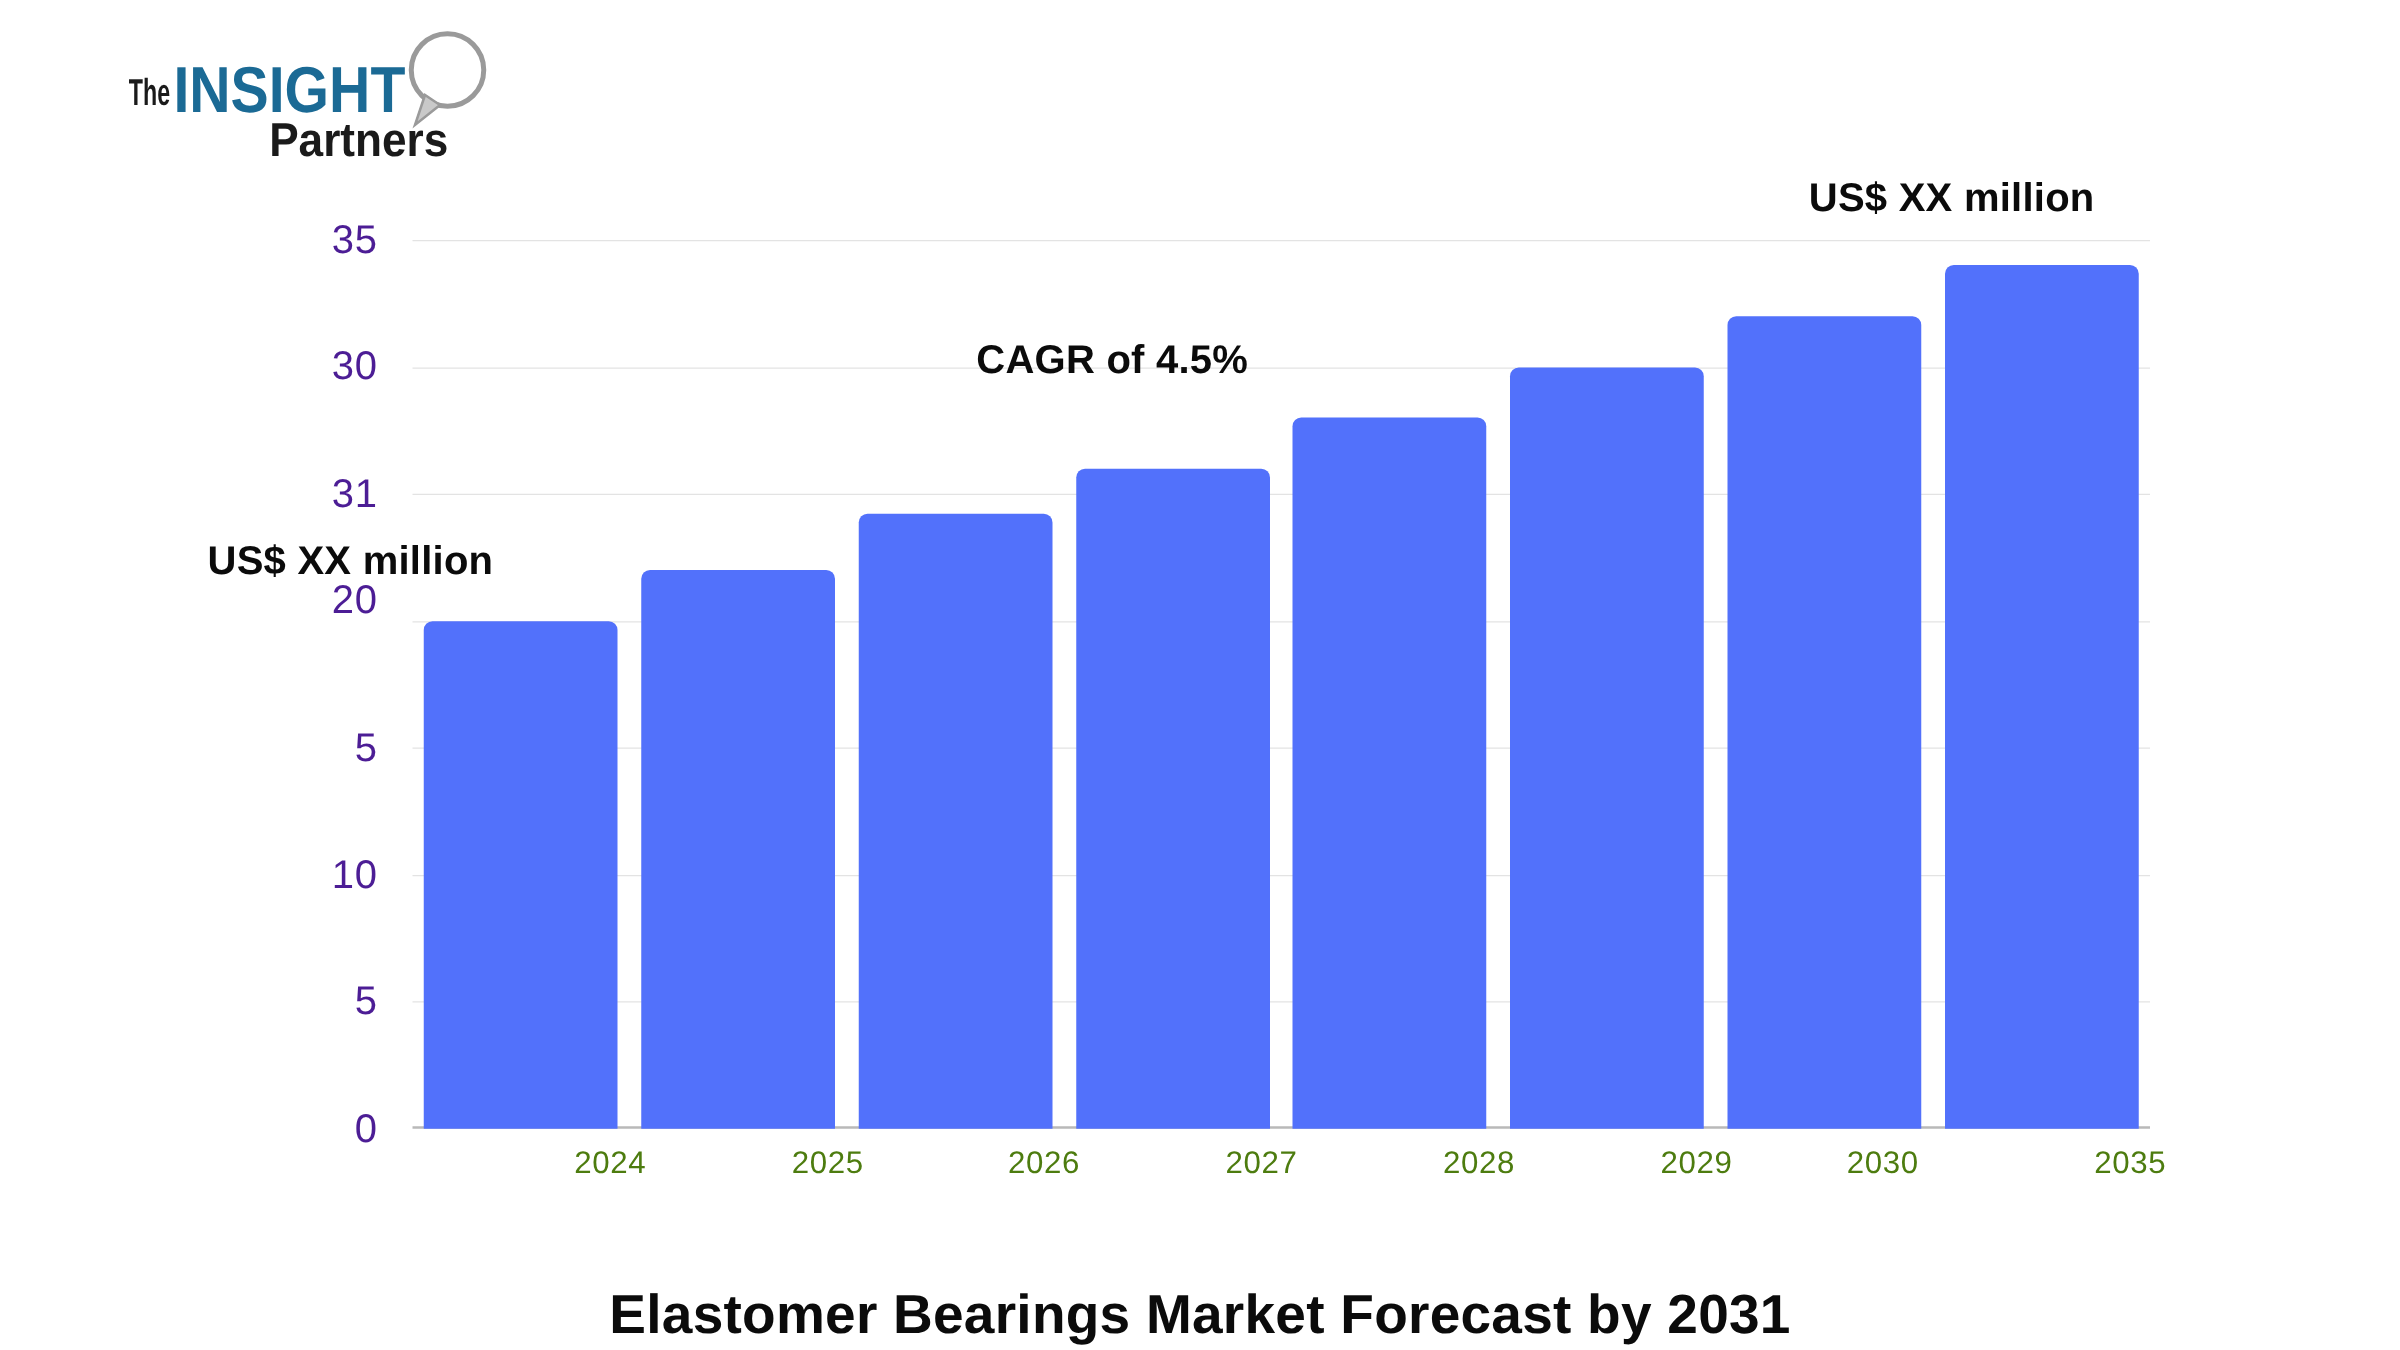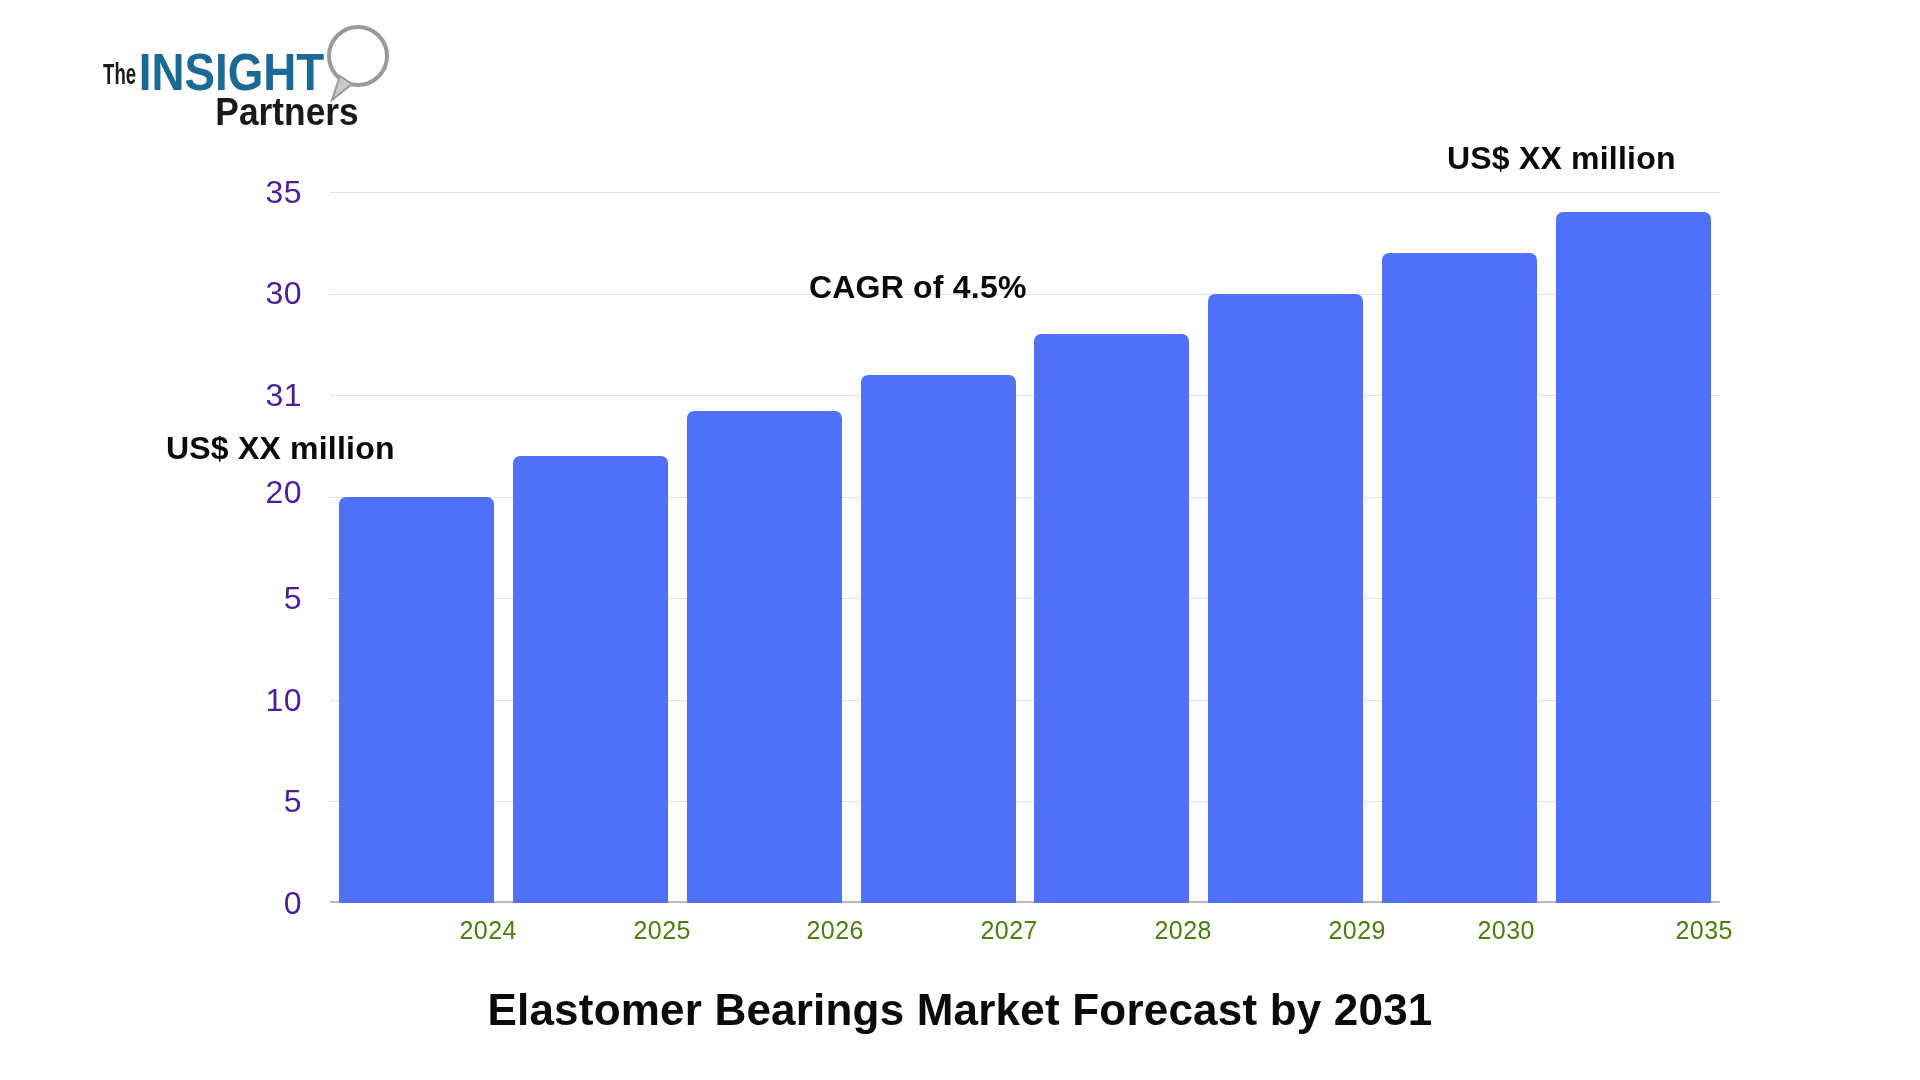--- a/index.html
+++ b/index.html
@@ -112,27 +112,27 @@
 
   .annotation {
     position: absolute;
     font-size: 32px;
     font-weight: bold;
     color: #0b0b0b;
     white-space: nowrap;
     letter-spacing: 0.2px;
   }
   #ann-left  { left: 166px;  top: 430px; }
-  #ann-cagr  { left: 781px;  top: 269px; margin-left: 28px; }
+  #ann-cagr  { left: 781px;  top: 269px; }
   #ann-right { left: 1447px; top: 140px; }
 
   #chart-title {
     position: absolute;
     left: 0;
-    top: 985px;
+    top: 1027px;
     width: 1920px;
     text-align: center;
     font-size: 44px;
     font-weight: bold;
     color: #0b0b0b;
     letter-spacing: 0.2px;
   }
 </style>
 </head>
 <body>
@@ -151,21 +151,21 @@
 
     <text x="118" y="103" font-family="Liberation Sans, sans-serif" font-size="38" font-weight="bold" fill="#1a1a1a" transform="scale(0.93,1) translate(6,0)">Partners</text>
   </svg>
 </div>
 
 <div id="chart-area">
 
   <div class="ytick" style="top:192px;">35</div>
   <div class="ytick" style="top:293px;">30</div>
   <div class="ytick" style="top:395px;">31</div>
-  <div class="ytick" style="top:492px;text-align:right;">20</div>
+  <div class="ytick" style="top:480px;text-align:right;">20</div>
   <div class="ytick" style="top:598px;">5</div>
   <div class="ytick" style="top:700px;">10</div>
   <div class="ytick" style="top:801px;">5</div>
   <div class="ytick" style="top:903px;">0</div>
 
   <div id="plot">
 
     <div class="gridline" style="top: 0px; background: rgb(227, 227, 227);"></div>
     <div class="gridline" style="top: 101.5px; background: rgb(227, 227, 227);"></div>
     <div class="gridline" style="top: 203px; background: rgb(227, 227, 227);"></div>

